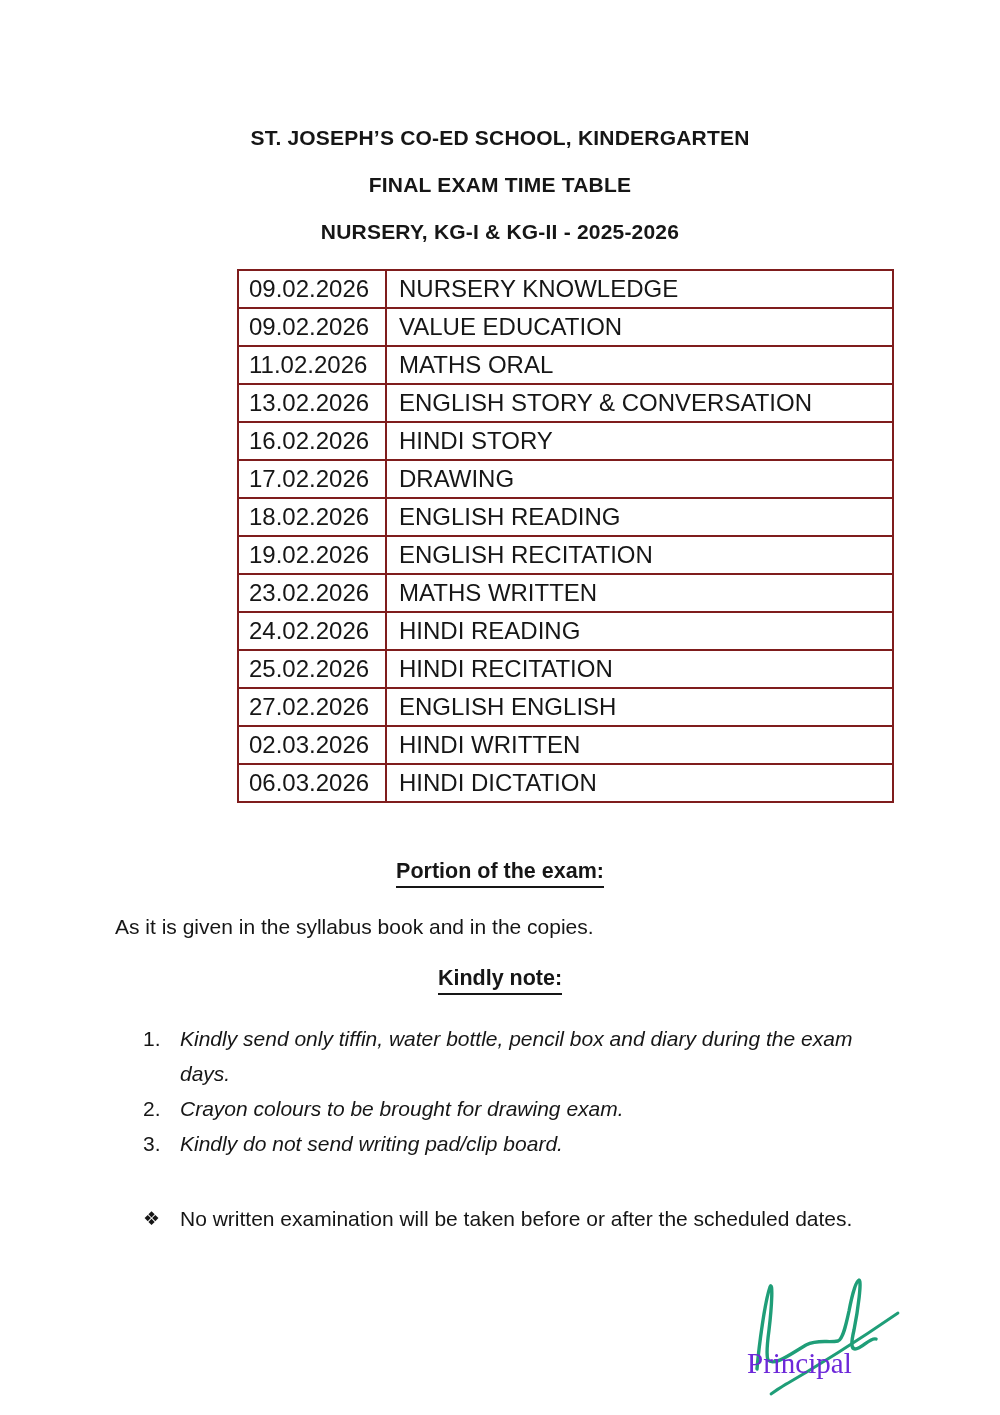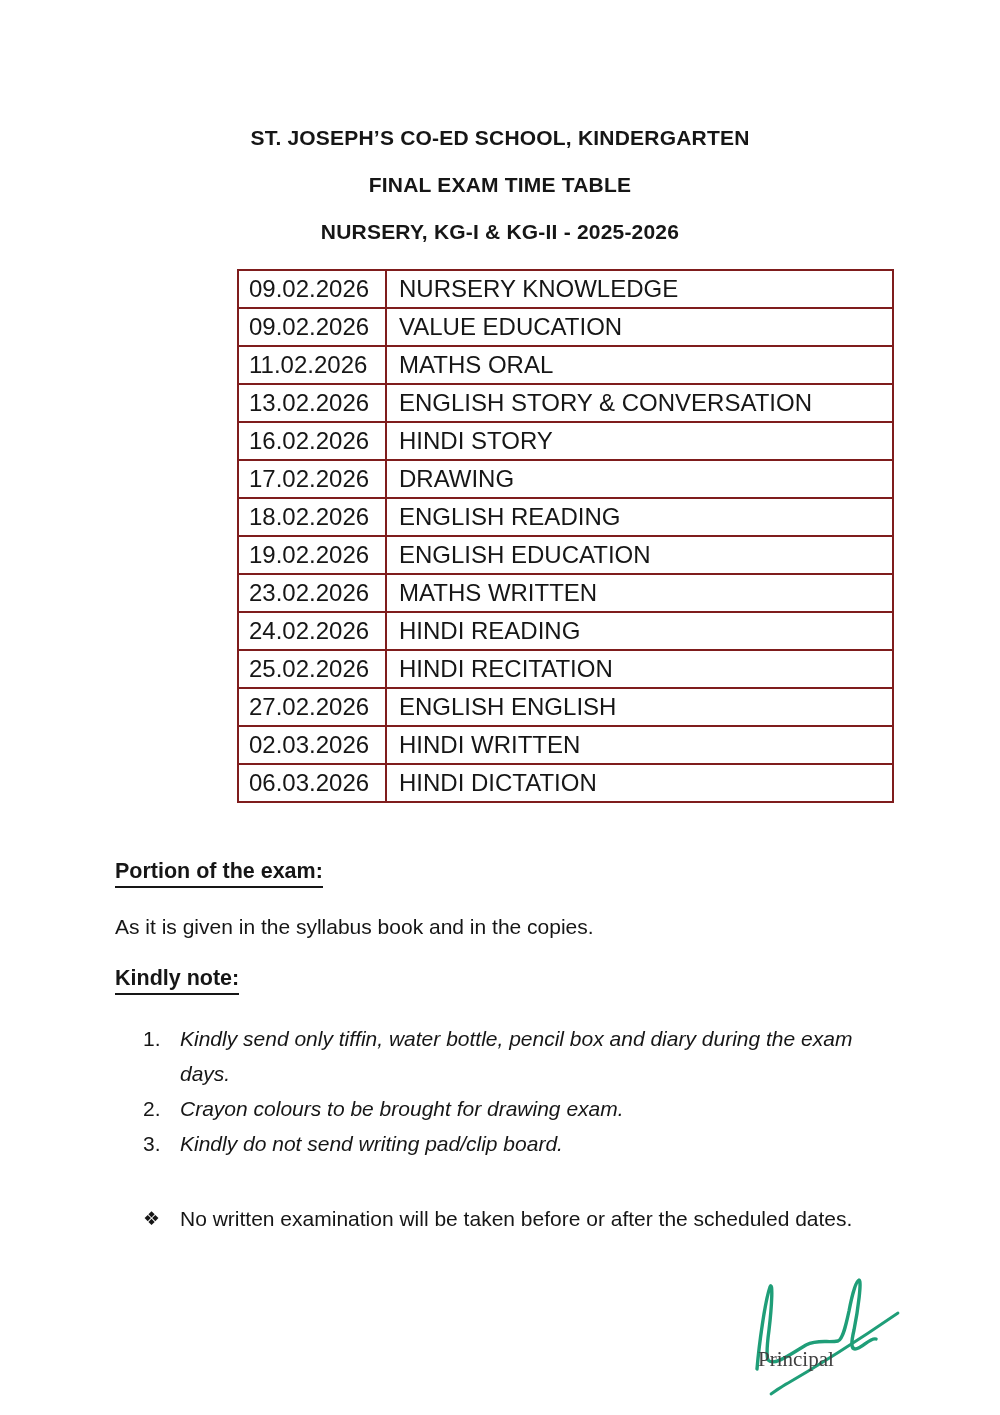--- a/index.html
+++ b/index.html
@@ -55,20 +55,21 @@
   }
   
   .body-sections {
     margin: 0 115px;
     font-size: 21px;
   }
   .section-heading {
     margin-top: 56px;
     font-size: 21.5px;
     font-weight: bold;
+    text-align: center;
   }
   .section-heading .underlined {
     display: inline-block;
     border-bottom: 2px solid #161616;
     padding-bottom: 2px;
   }
   .section-heading.kindly {
     margin-top: 27px;
   }
   .portion-body {
@@ -111,25 +112,25 @@
     width: 180px;
     height: 130px;
   }
   .signature-svg {
     position: absolute;
     left: 0;
     top: 0;
   }
   .signature-label {
     position: absolute;
-    left: 18px;
+    left: 7px;
     top: 72px;
     font-family: "Liberation Serif", serif;
-    font-size: 21px;
-    color: #404040;
+    font-size: 29px;
+    color: #6d28d9;
   }
 </style>
 </head>
 <body>
 
 <div class="page">
 
   <div class="doc-header">
     <div class="hline">ST. JOSEPH’S CO-ED SCHOOL, KINDERGARTEN</div>
     <div class="hline">FINAL EXAM TIME TABLE</div>
@@ -169,21 +170,21 @@
           <td class="cell-subject">DRAWING</td>
         </tr>
 
         <tr>
           <td class="cell-date">18.02.2026</td>
           <td class="cell-subject">ENGLISH READING</td>
         </tr>
 
         <tr>
           <td class="cell-date">19.02.2026</td>
-          <td class="cell-subject">ENGLISH EDUCATION</td>
+          <td class="cell-subject">ENGLISH RECITATION</td>
         </tr>
 
         <tr>
           <td class="cell-date">23.02.2026</td>
           <td class="cell-subject">MATHS WRITTEN</td>
         </tr>
 
         <tr>
           <td class="cell-date">24.02.2026</td>
           <td class="cell-subject">HINDI READING</td>

